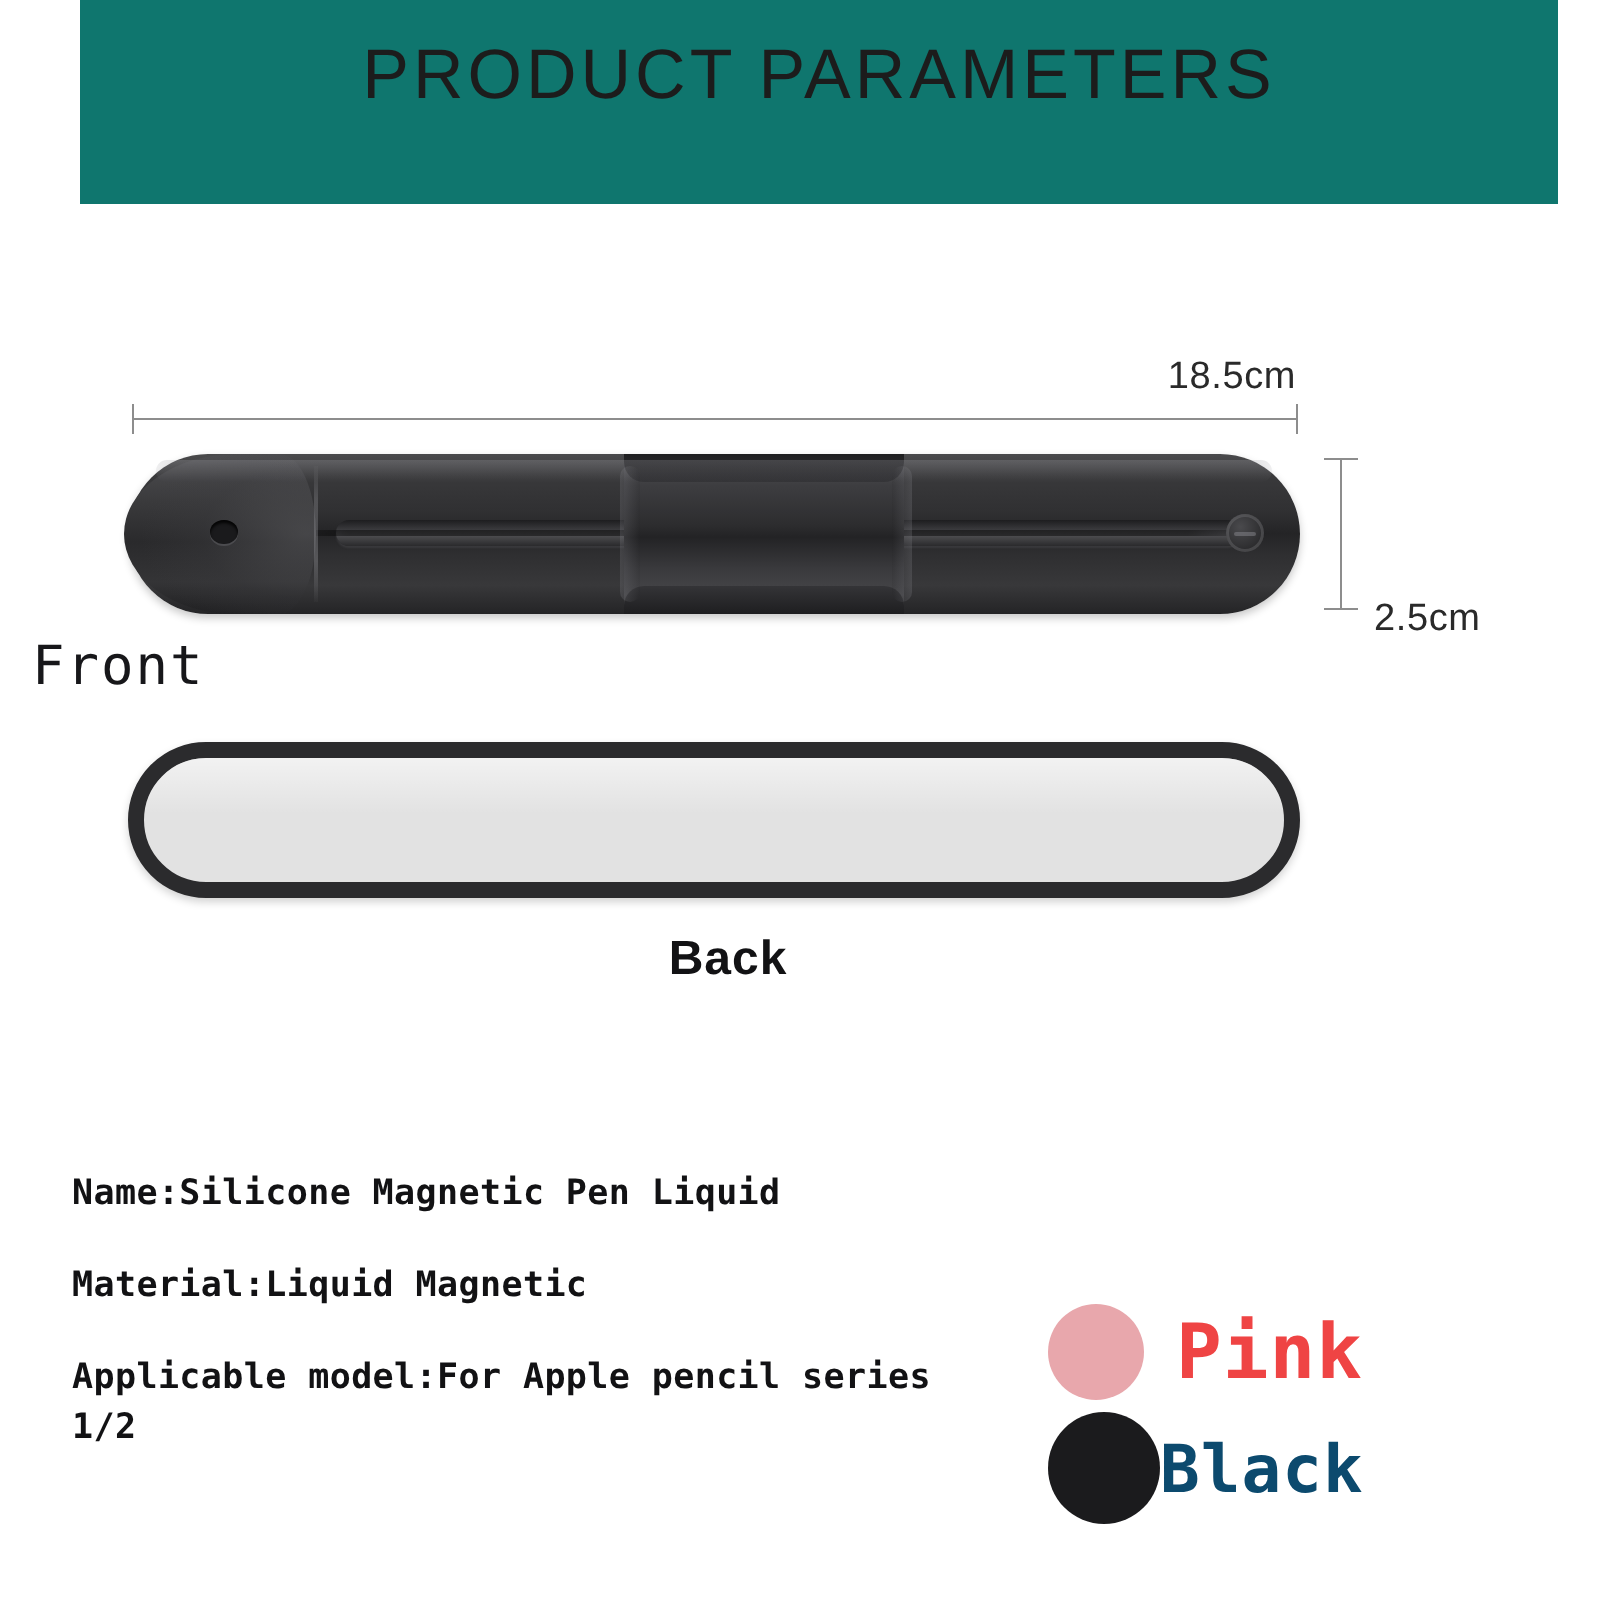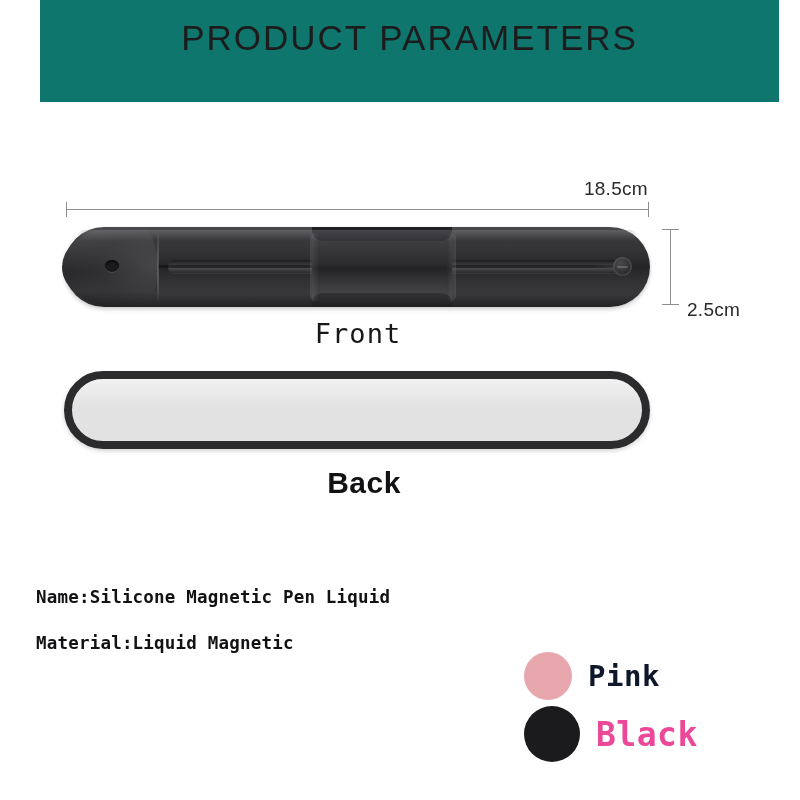--- a/index.html
+++ b/index.html
@@ -278,24 +278,24 @@
     width: 558px;
     height: 11px;
     border-radius: 8px;
     background: linear-gradient(to bottom,
       rgba(170,170,176,0.26) 0%, rgba(170,170,176,0.0) 100%);
     pointer-events: none;
   }
 
   .label-front {
     position: absolute;
-    left: 0;
+    left: 16px;
     top: 318px;
     width: 716px;
-    text-align: center;
+    text-align: left;
     font-family: "DejaVu Sans Mono", "Liberation Mono", monospace;
     font-size: 27px;
     color: #17171a;
     letter-spacing: 1px;
   }
 
   
   .back-view {
     position: absolute;
     left: 64px;
@@ -321,21 +321,21 @@
     pointer-events: none;
   }
   .label-back {
     position: absolute;
     left: 0;
     top: 466px;
     width: 728px;
     text-align: center;
     font-family: "Liberation Sans", sans-serif;
     font-weight: bold;
-    font-size: 30px;
+    font-size: 24px;
     color: #121214;
     letter-spacing: 0.5px;
   }
 
   
   .specs {
     position: absolute;
     left: 36px;
     top: 585px;
     width: 470px;
@@ -379,28 +379,27 @@
     height: 56px;
     background: #1b1b1d;
   }
   .swatch-label {
     font-family: "DejaVu Sans Mono", "Liberation Mono", monospace;
     font-weight: bold;
     letter-spacing: 0.5px;
     white-space: nowrap;
   }
   .swatch-label.pink {
-    font-size: 29px;
-    color: #0f172a;
+    font-size: 38px;
+    color: #ef4444;
     margin-left: 16px;
   }
   .swatch-label.black {
     font-size: 33px;
-    color: #ec4899;
-    margin-left: 16px;
+    color: #0c4a6e;
   }
 </style>
 </head>
 <body>
 
 <div class="header-band">
   <div class="header-title">PRODUCT PARAMETERS</div>
 </div>
 
 <div class="dim-width-label">18.5cm</div>
@@ -431,20 +430,21 @@
 <div class="label-front">Front</div>
 
 <div class="back-view">
   <div class="back-inner-sheen"></div>
 </div>
 <div class="label-back">Back</div>
 
 <div class="specs">
   <div class="spec-line">Name:Silicone Magnetic Pen Liquid</div>
   <div class="spec-line">Material:Liquid Magnetic</div>
+  <div class="spec-line">Applicable model:For Apple pencil series 1/2</div>
 </div>
 
 <div class="swatches">
   <div class="swatch-row pink">
     <div class="swatch-dot pink"></div>
     <div class="swatch-label pink">Pink</div>
   </div>
   <div class="swatch-row black">
     <div class="swatch-dot black"></div>
     <div class="swatch-label black">Black</div>

